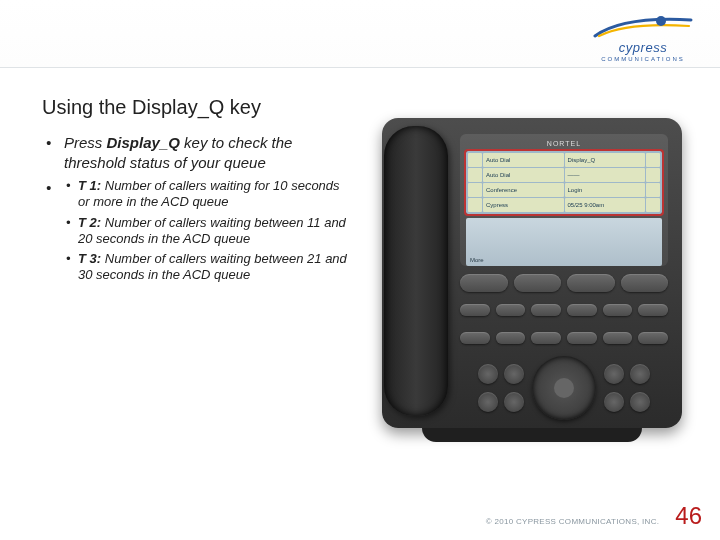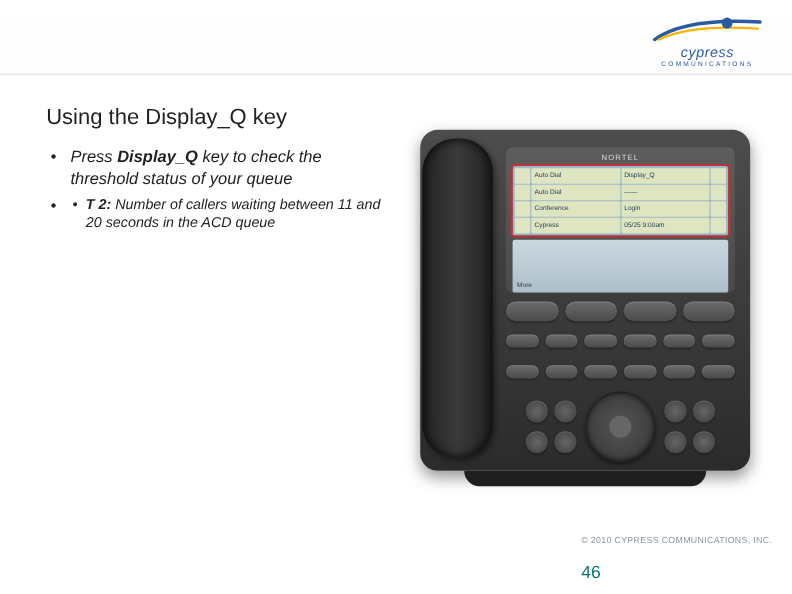--- a/index.html
+++ b/index.html
@@ -140,24 +140,24 @@
   .rb2 { left: 122px; top: 246px; }
   .rb3 { left: 222px; top: 246px; }
   .rb4 { left: 248px; top: 246px; }
   .rb5 { left: 96px;  top: 274px; }
   .rb6 { left: 122px; top: 274px; }
   .rb7 { left: 222px; top: 274px; }
   .rb8 { left: 248px; top: 274px; }
 
   .footer {
     position: absolute; right: 18px; bottom: 10px;
-    display: flex; align-items: baseline; gap: 16px; flex-direction: column;
+    display: flex; align-items: baseline; gap: 16px;
   }
   .copyright { font-size: 8px; color: #8a97a0; letter-spacing: 0.3px; }
-  .pagenum { font-size: 16px; color: #0f766e; }
+  .pagenum { font-size: 24px; color: #b91c1c; }
 </style>
 </head>
 <body>
 
 <div class="topbar">
   <div class="logo">
     <div class="logo-swoosh">
       <svg viewBox="0 0 100 28">
         <path d="M2 22 Q30 2 98 6" stroke="#2b5aa0" stroke-width="3" fill="none" stroke-linecap="round"></path>
         <path d="M6 22 Q34 8 96 12" stroke="#f4b400" stroke-width="2.2" fill="none" stroke-linecap="round"></path>
@@ -171,21 +171,23 @@
 
 <div class="content">
   <div class="title">Using the Display_Q key</div>
 
   <ul class="main-list">
     <li>
       <span>Press </span><span class="b">Display_Q</span><span> key to check the threshold status of your queue</span>
     </li>
     <li>
       <ul class="sub-list">
+        <li><span class="b">T 1:</span><span>  Number of callers waiting for 10 seconds or more in the ACD queue</span></li>
         <li><span class="b">T 2:</span><span>  Number of callers waiting between 11 and 20 seconds in the ACD queue</span></li>
+        <li><span class="b">T 3:</span><span>  Number of callers waiting between 21 and 30 seconds in the ACD queue</span></li>
       </ul>
     </li>
   </ul>
 </div>
 
 <div class="phone">
   <div class="phone-base"></div>
   <div class="phone-stand"></div>
   <div class="handset"></div>
 

